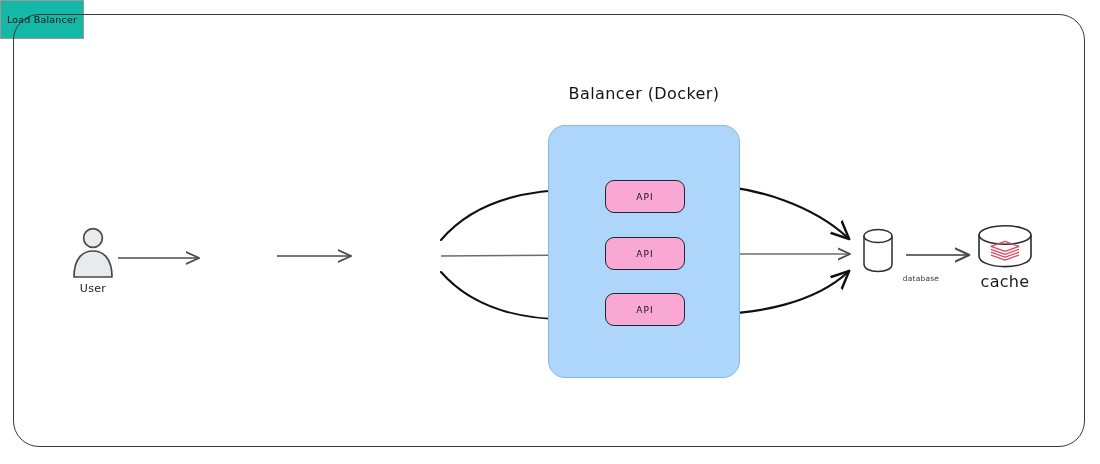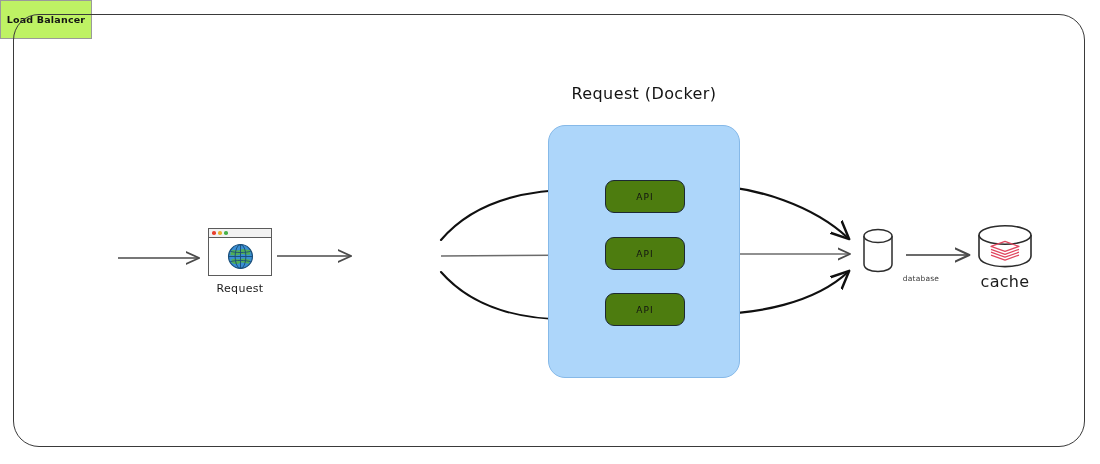--- a/index.html
+++ b/index.html
@@ -115,29 +115,28 @@
   }
   #request-node .node-label {
     top: 54px;
     font-size: 11px;
     letter-spacing: 0.3px;
   }
   
   #lb-node {
     left: 356px;
     top: 237px;
-    width: 92px;
+    width: 84px;
     height: 39px;
-    background: #bef264;
+    background: #14b8a6;
     border: 1.4px solid #9a9a9a;
     box-sizing: border-box;
     display: flex;
     align-items: center;
     justify-content: center;
-    font-weight: bold;
   }
   #lb-node .lb-text {
     font-size: 9.5px;
     color: #141414;
     letter-spacing: 0.2px;
     white-space: nowrap;
   }
   
   #replicas-title {
     position: absolute;
@@ -158,21 +157,21 @@
     height: 253px;
     background: #ADD6FA;
     border: 1.2px solid #86b9e8;
     border-radius: 17px;
     box-sizing: border-box;
   }
   .api-box {
     position: absolute;
     width: 80px;
     height: 33px;
-    background: #4d7c0f;
+    background: #f9a8d4;
     border: 1.5px solid #1c2833;
     border-radius: 9px;
     box-sizing: border-box;
     display: flex;
     align-items: center;
     justify-content: center;
   }
   .api-box .api-text {
     font-size: 9px;
     color: #121212;
@@ -237,51 +236,34 @@
 
     <path d="M687,185 C760,183 818,210 848,238" fill="none" stroke="#101010" stroke-width="2.2" stroke-linecap="round" marker-end="url(#arrow-dark)"></path>
 
     <path d="M687,254 L849,254" fill="none" stroke="#6b6b6b" stroke-width="1.5" marker-end="url(#arrow-gray)"></path>
 
     <path d="M687,313 C760,318 818,300 848,272" fill="none" stroke="#101010" stroke-width="2.2" stroke-linecap="round" marker-end="url(#arrow-dark)"></path>
 
     <path d="M906,255 L968,255" fill="none" stroke="#6b6b6b" stroke-width="1.8" marker-end="url(#arrow-gray)"></path>
   </svg>
 
-
-  <div class="node" id="request-node">
-    <div class="browser">
-      <div class="browser-bar">
-        <span class="dot r"></span>
-        <span class="dot y"></span>
-        <span class="dot g"></span>
-      </div>
-      <div class="browser-body">
-        <svg width="27" height="27" viewBox="0 0 28 28">
-          <circle cx="14" cy="14" r="12.4" fill="#3a8fd4" stroke="#1b4f7a" stroke-width="1.2"></circle>
-          <path d="M4,8 C8,6 11,9 14,7 C17,5 21,8 24,7 L24,12 C20,13 17,10 13,12
-                   C9,14 6,12 3.6,13 Z" fill="#52b04f" opacity="0.95"></path>
-          <path d="M4.5,17 C8,15 11,18 15,16.5 C19,15 22,18 24.2,17
-                   L23,21 C20,22 17,19 13,21 C9,23 6.5,21 4.8,20.5 Z" fill="#52b04f" opacity="0.95"></path>
-          <ellipse cx="14" cy="14" rx="5.6" ry="12.4" fill="none" stroke="#1b4f7a" stroke-width="1"></ellipse>
-          <line x1="1.7" y1="14" x2="26.3" y2="14" stroke="#1b4f7a" stroke-width="1"></line>
-          <line x1="14" y1="1.6" x2="14" y2="26.4" stroke="#1b4f7a" stroke-width="1"></line>
-          <path d="M3.2,8.4 C8,10.4 20,10.4 24.8,8.4" fill="none" stroke="#1b4f7a" stroke-width="0.9"></path>
-          <path d="M3.2,19.6 C8,17.6 20,17.6 24.8,19.6" fill="none" stroke="#1b4f7a" stroke-width="0.9"></path>
-        </svg>
-      </div>
-    </div>
-    <div class="node-label">Request</div>
-  </div>
+  <div class="node" id="user-node">
+    <svg width="62" height="54" viewBox="0 0 62 54">
+      <circle cx="31" cy="12" r="9.4" fill="#e9eaee" stroke="#4a4a4a" stroke-width="1.7"></circle>
+      <path d="M12,51 C12,32 21,25 31,25 C41,25 50,32 50,51 Z" fill="#e9eaee" stroke="#4a4a4a" stroke-width="1.7" stroke-linejoin="round"></path>
+    </svg>
+    <div class="node-label">User</div>
+  </div>
+
 
   <div id="lb-node">
     <span class="lb-text">Load Balancer</span>
   </div>
 
-  <div id="replicas-title">Request (Docker)</div>
+  <div id="replicas-title">Balancer (Docker)</div>
 
   <div id="replicas-box"></div>
 
   <div class="api-box" id="api-1">
     <span class="api-text">API</span>
   </div>
   <div class="api-box" id="api-2">
     <span class="api-text">API</span>
   </div>
   <div class="api-box" id="api-3">

